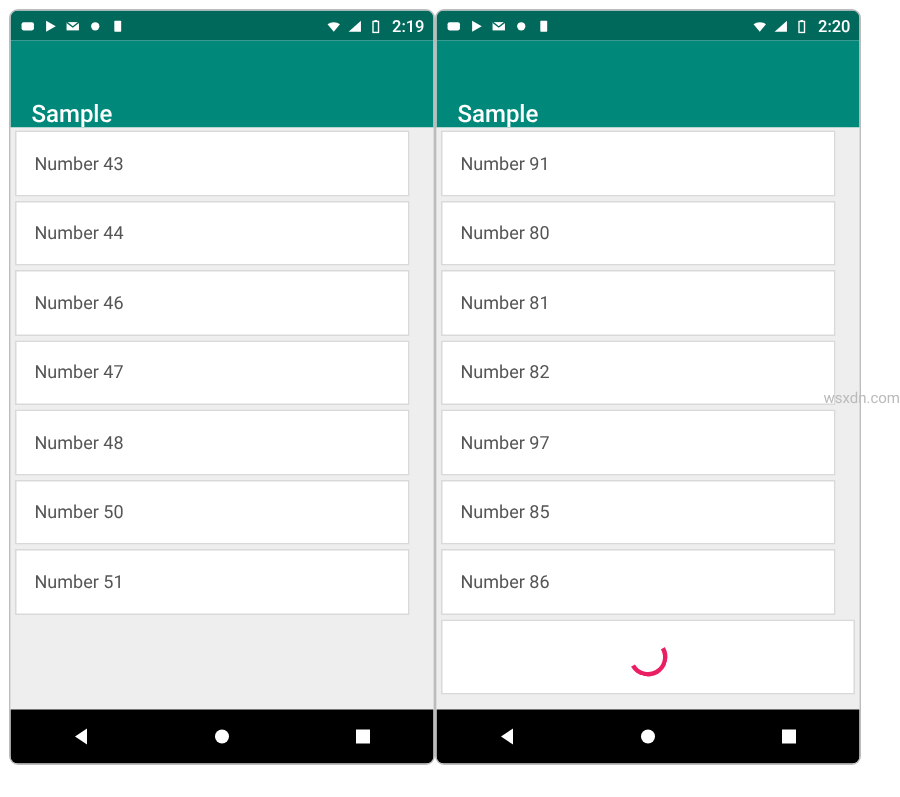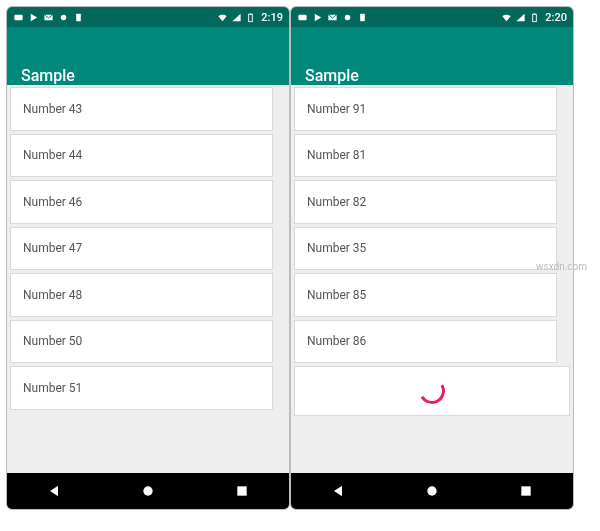--- a/index.html
+++ b/index.html
@@ -94,21 +94,21 @@
       height: 36px;
       background: #000;
       display: flex;
       align-items: center;
       justify-content: space-around;
     }
     .nav-btn { width: 16px; height: 16px; }
     .nav-btn svg { fill: #fff; width: 100%; height: 100%; }
     .watermark {
       position: absolute;
-      right: 13px;
+      right: 0;
       top: 50%;
       transform: translateY(-50%) rotate(0deg);
       writing-mode: horizontal-tb;
       font-size: 10px;
       color: #bbb;
     }
   </style>
 </head>
 <body>
 
@@ -255,27 +255,30 @@
       </div>
     </div>
     <div class="app-bar">
       <span class="app-title">Sample</span>
     </div>
     <div class="list">
       <div class="row">
           <span>Number 91</span>
         </div>
       <div class="row">
+          <span>Number 80</span>
+        </div>
+      <div class="row">
           <span>Number 81</span>
         </div>
       <div class="row">
           <span>Number 82</span>
         </div>
       <div class="row">
-          <span>Number 35</span>
+          <span>Number 97</span>
         </div>
       <div class="row">
           <span>Number 85</span>
         </div>
       <div class="row">
           <span>Number 86</span>
         </div>
       <div class="spinner-row">
         <div class="spinner"></div>
       </div>

